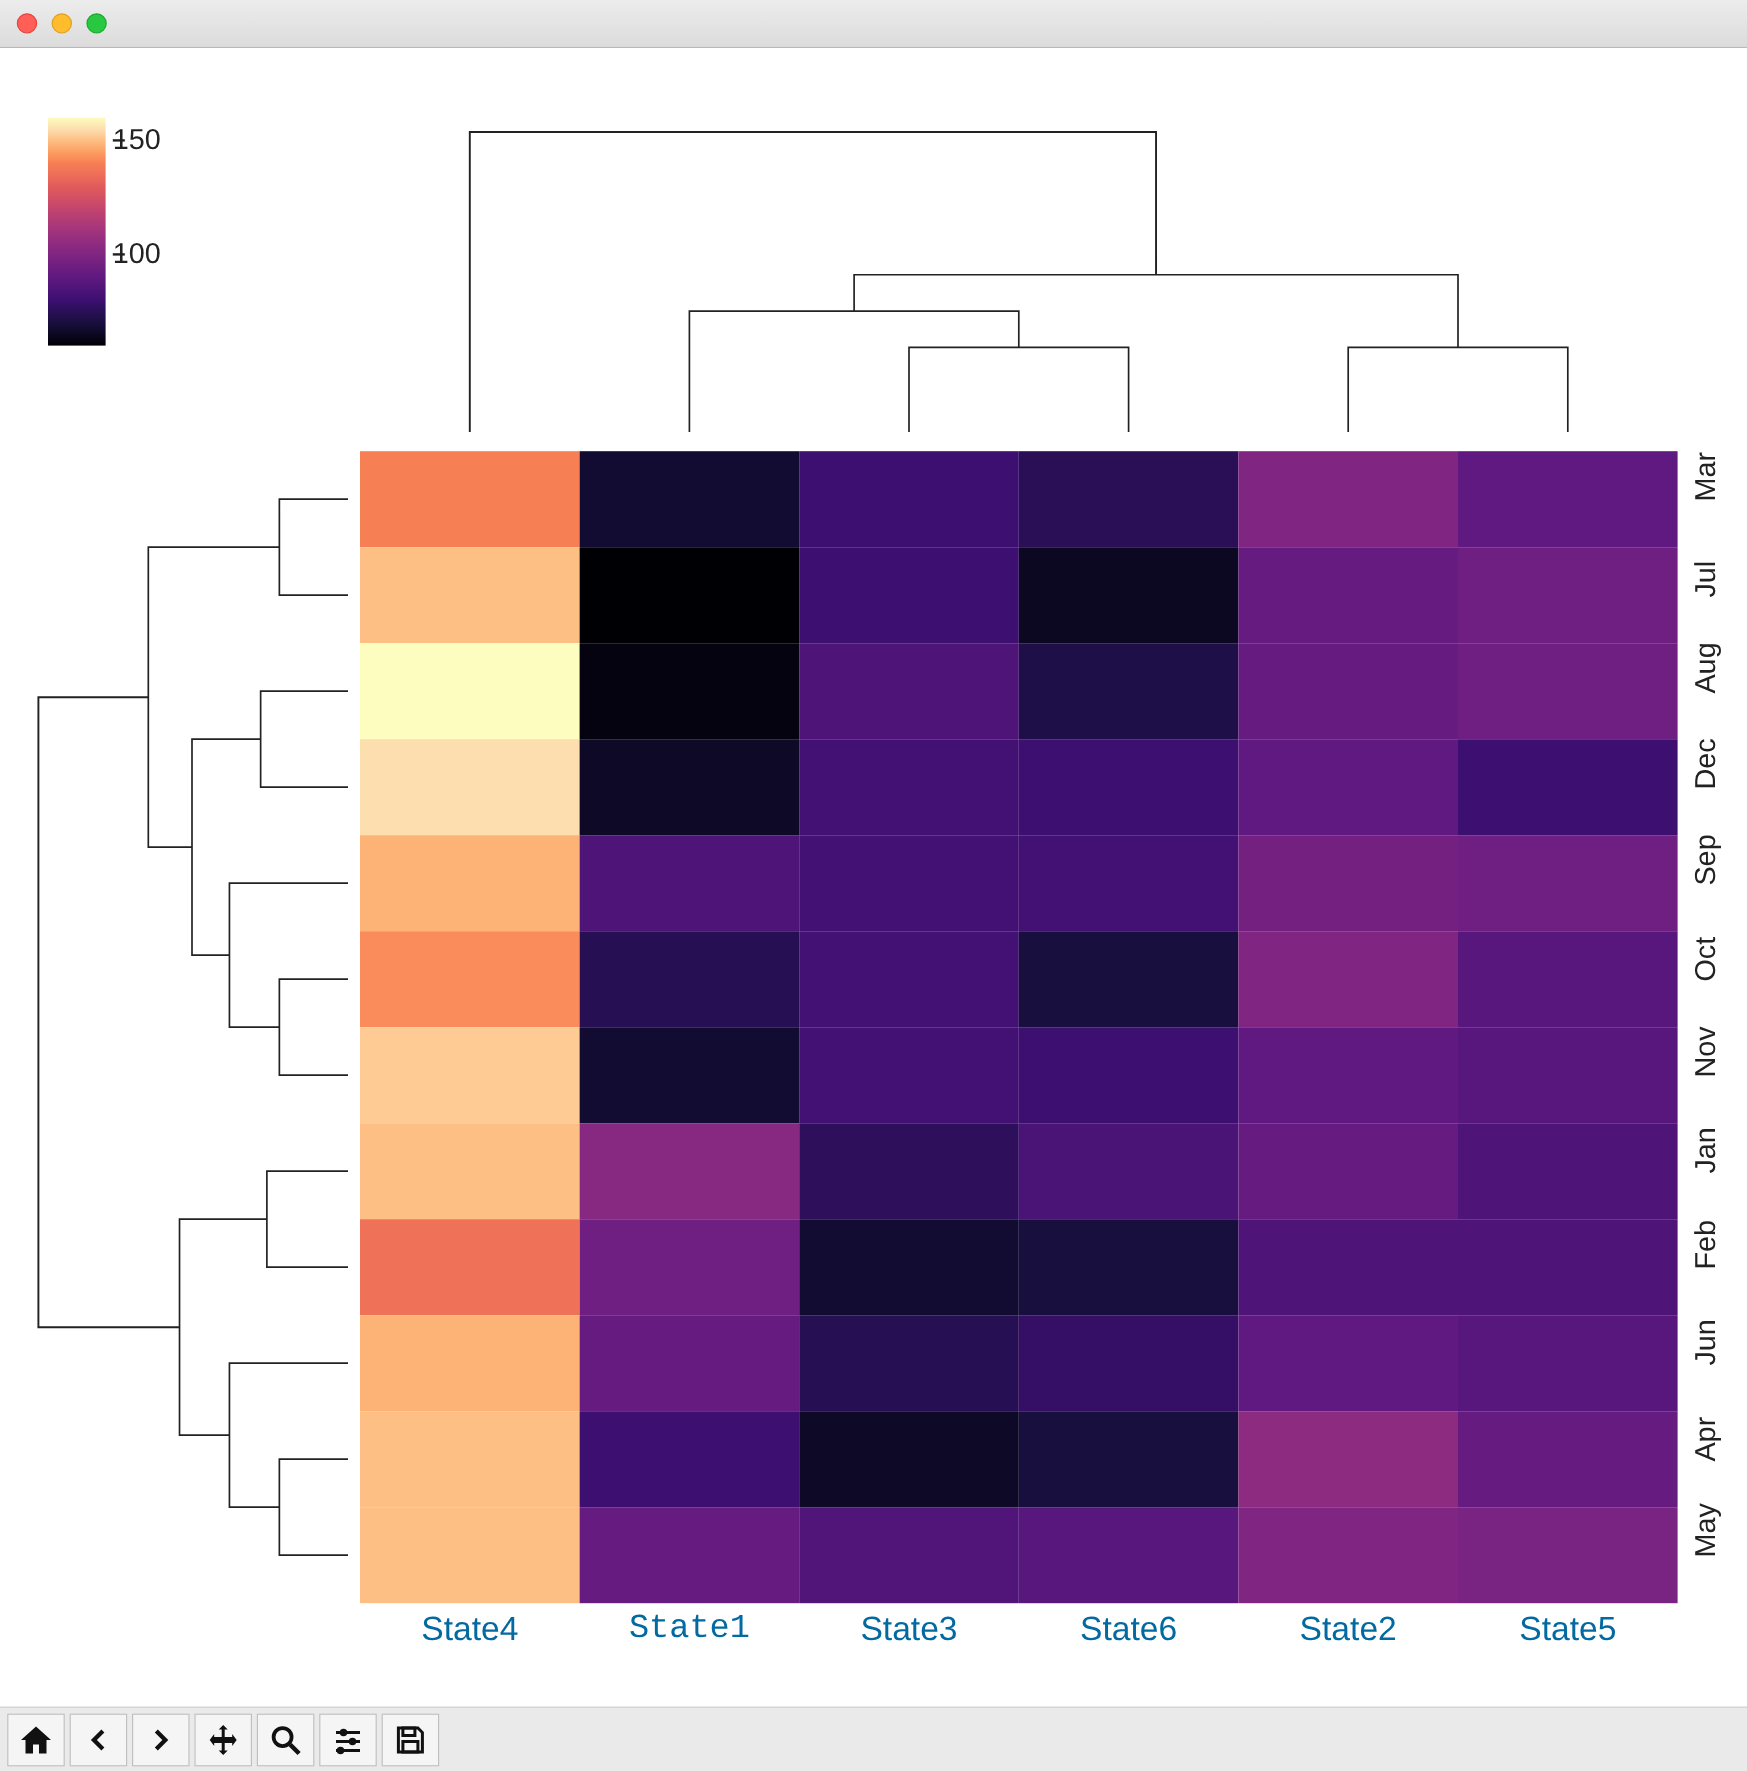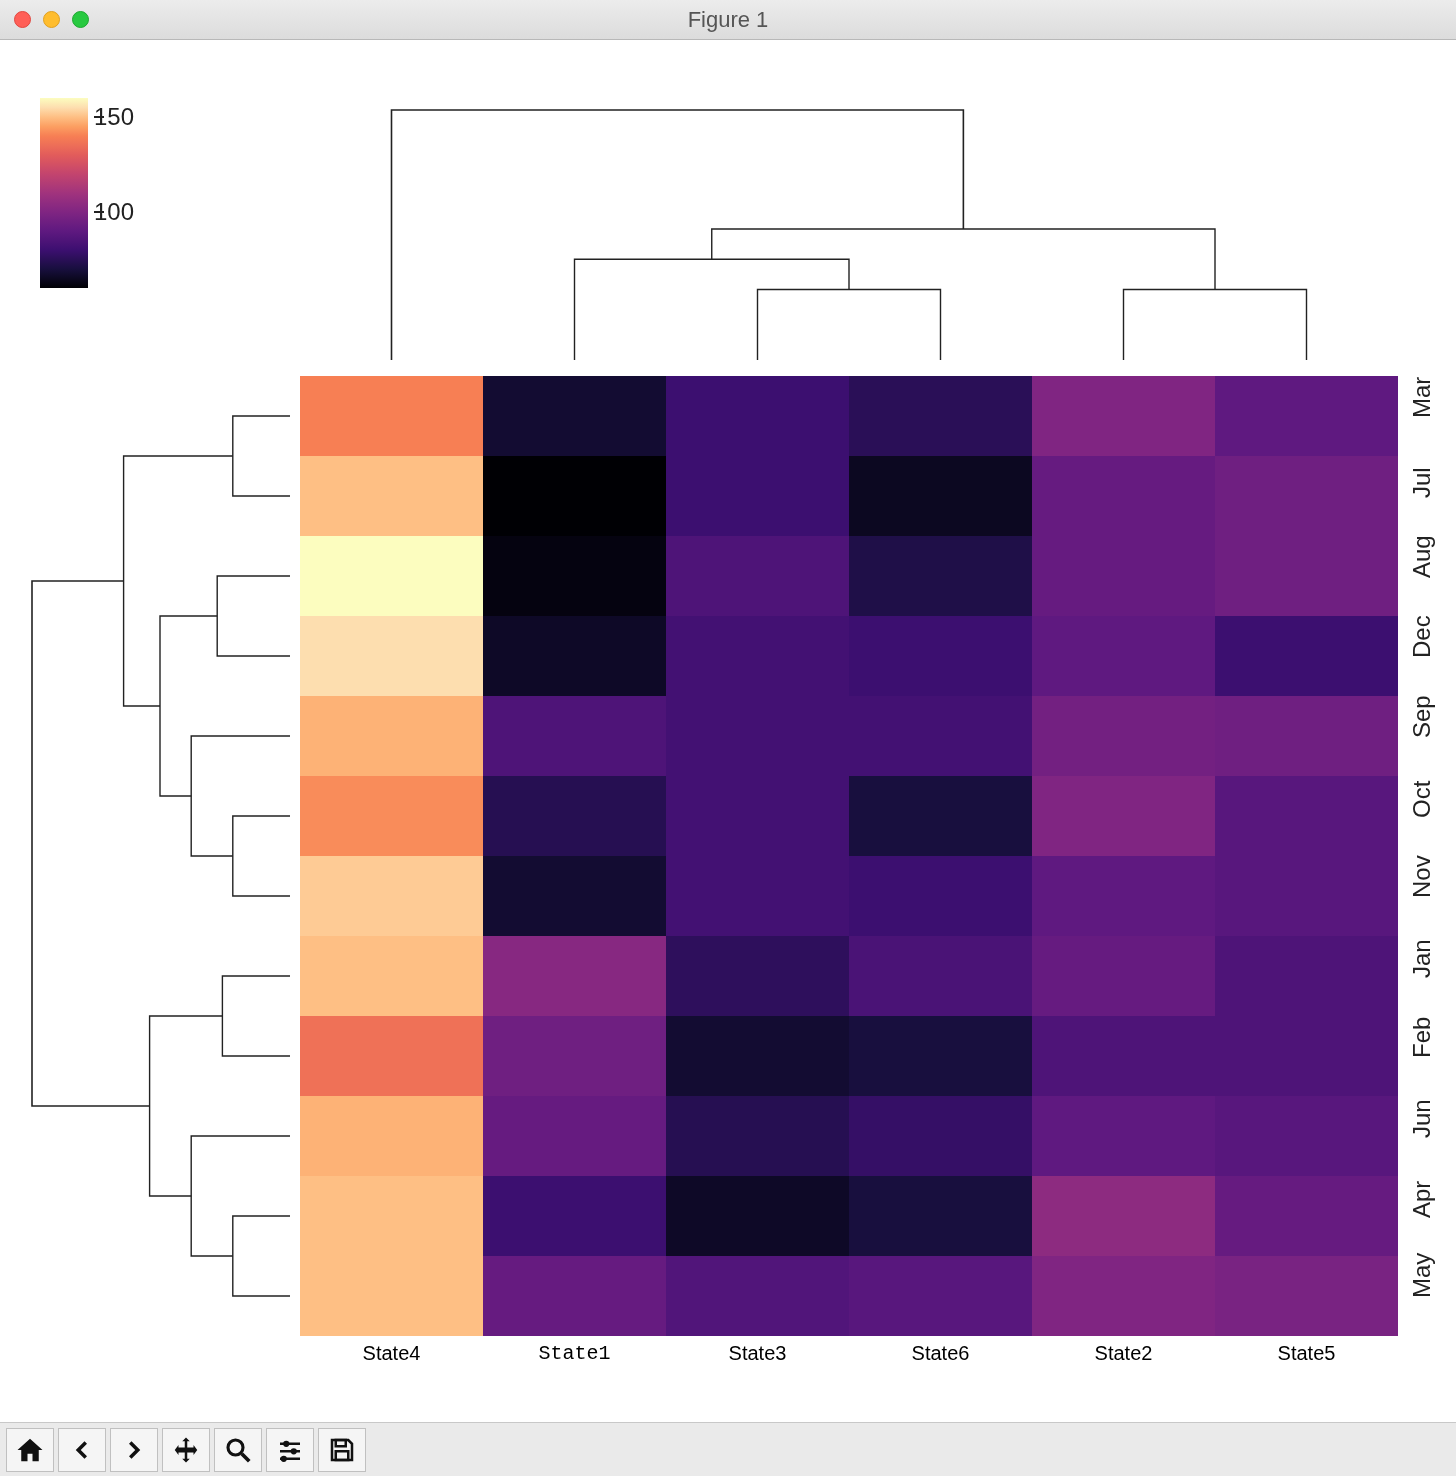--- a/index.html
+++ b/index.html
@@ -12,38 +12,37 @@
   .dot.yellow { background: #ffbd2e; border: 1px solid #e0a020; }
   .dot.green { background: #28c940; border: 1px solid #1ea830; }
   .title { position: absolute; left: 0; right: 0; text-align: center; font-size: 22px; color: #555; }
   .canvas { flex: 1; position: relative; background: #fff; }
   .toolbar { height: 54px; background: #eaeaea; border-top: 1px solid #c8c8c8; display: flex; align-items: center; padding: 0 6px; gap: 4px; }
   .tbtn { width: 48px; height: 44px; border: 1px solid #c0c0c0; background: #f5f5f5; display: flex; align-items: center; justify-content: center; cursor: pointer; }
   
   .heatmap { position: absolute; }
   .hm-grid { display: grid; }
   .col-labels { display: flex; }
-  .col-labels div { text-align: center; font-size: 20px; color: #000000; }
+  .col-labels div { text-align: center; font-size: 28px; color: #0369a1; }
   .legend { position: absolute; }
   .legend-bar { width: 48px; height: 190px; }
   .legend-ticks { position: absolute; left: 54px; top: 0; height: 190px; }
   .legend-ticks div { position: absolute; font-size: 24px; color: #222; display: flex; align-items: center; }
   .tickline { width: 10px; height: 1.5px; background: #222; margin-right: 8px; }
 </style>
 </head>
 <body>
 
 <div class="window">
   <div class="titlebar">
     <div class="traffic">
       <div class="dot red"></div>
       <div class="dot yellow"></div>
       <div class="dot green"></div>
     </div>
-    <div class="title">Figure 1</div>
   </div>
 
   <div class="canvas" id="canvas">
 
   <div class="heatmap" style="left: 300px; top: 336px; width: 1098px; height: 960px;">
         <div class="hm-grid" style="grid-template-columns: repeat(6, 183px); grid-template-rows: repeat(12, 80px);">
           <div style="background: rgb(247, 127, 84);"></div>
           <div style="background: rgb(19, 12, 50);"></div>
           <div style="background: rgb(60, 15, 112);"></div>
           <div style="background: rgb(42, 15, 87);"></div>

